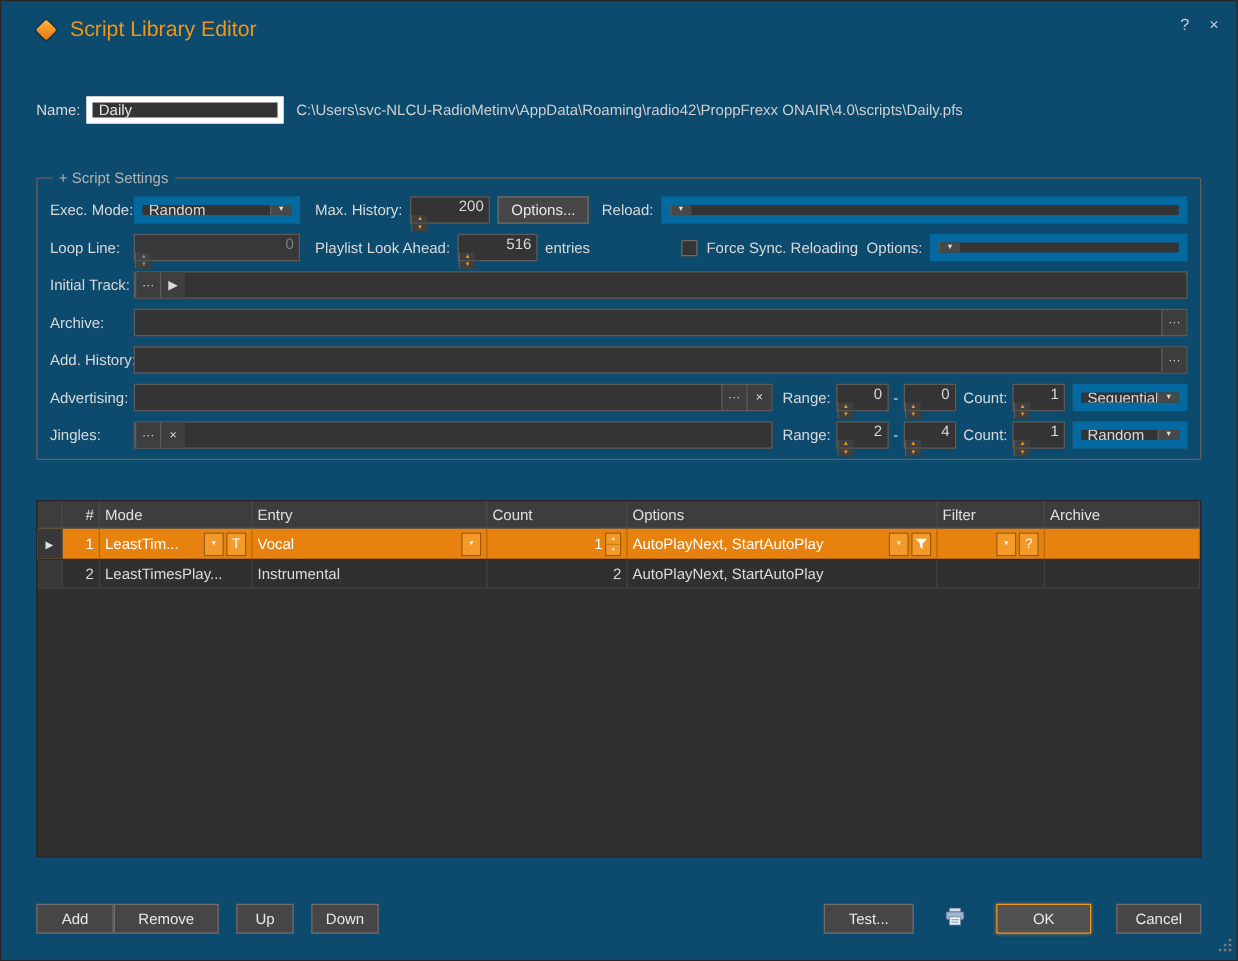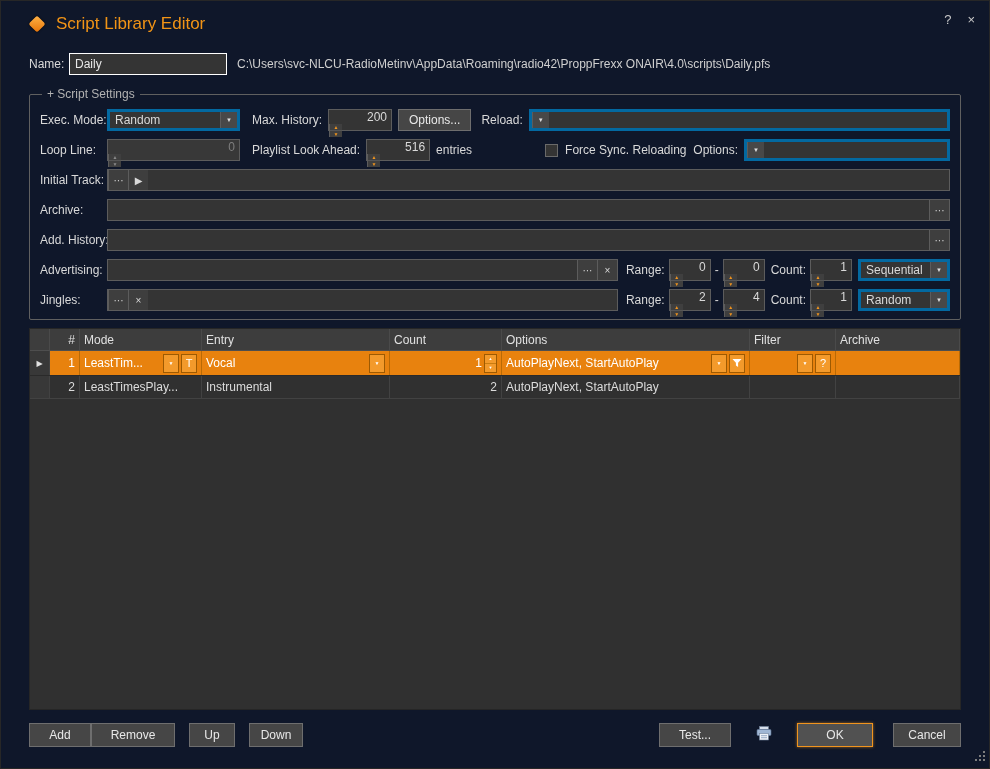--- a/index.html
+++ b/index.html
@@ -1,40 +1,40 @@
 <!DOCTYPE html>
 <html><head>
 <meta charset="utf-8">
 <style>
   * { box-sizing: border-box; }
   body { margin:0; background:#2b2b2b; }
   .window {
-    width:990px; height:769px; background:#0f172a; position:relative;
+    width:990px; height:769px; background:#0c4a6e; position:relative;
     font-family:"Liberation Sans", sans-serif; color:#d9d9d9; font-size:12px;
-    border:1px solid #272727; display:flex; flex-direction:column; overflow:hidden;
+    border:1px solid #272727; display:flex; flex-direction:column; overflow:hidden;gap:24px;
   }
   
   .titlebar { flex:0 0 46px; display:flex; align-items:center; padding-left:30px; position:relative; }
   .app-icon { width:12px; height:12px; background:linear-gradient(135deg,#ffb347,#e87407); transform:rotate(45deg); border-radius:2px; margin-right:13px; box-shadow:0 0 2px #000; }
   .title { color:#f29416; font-size:17px; }
   .titlebar-controls { position:absolute; right:14px; top:12px; display:flex; gap:16px; }
   .tb-btn { color:#c9c9c9; font-size:13px; cursor:default; line-height:14px; }
   
   .name-row { flex:0 0 30px; display:flex; align-items:center; margin:2px 28px 8px; }
   .name-label { width:40px; }
-  .tb { background:#343434; border:1px solid #ffffff; color:#e8e8e8; height:22px; font-size:12px; padding:0 5px; font-family:inherit; }
+  .tb { background:#343434; border:5px solid #ffffff; color:#e8e8e8; height:22px; font-size:12px; padding:0 5px; font-family:inherit; }
   .name-input { width:158px; }
   .path-text { margin-left:10px; color:#cfcfcf; white-space:nowrap; overflow:hidden; }
   
   fieldset.settings { margin:0 28px; border:1px solid #606060; border-radius:2px; padding:6px 10px 4px; }
   fieldset.settings legend { color:#b2b2b2; padding:0 5px; margin-left:2px; font-size:12px; }
   .srow { display:flex; align-items:center; height:26px; margin-bottom:4px; white-space:nowrap; }
   .flabel { width:67px; flex:0 0 auto; }
   .ml4{margin-left:4px} .ml6{margin-left:6px} .ml8{margin-left:8px} .ml10{margin-left:10px} .ml12{margin-left:12px}
-  .combo { display:flex; align-items:stretch; background:#343434; border:3px solid #0369a1; height:22px; }
+  .combo { display:flex; align-items:stretch; background:#343434; border:7px solid #0369a1; height:22px; }
   .combo .cval { flex:1; display:flex; align-items:center; padding:0 5px; overflow:hidden; }
   .combo .cdd { width:17px; flex:0 0 auto; background:#484848; border-left:1px solid #5c5c5c; display:flex; align-items:center; justify-content:center; font-size:6px; color:#dcdcdc; }
   .numbox { display:flex; align-items:stretch; background:#343434; border:1px solid #5c5c5c; height:22px;flex-direction:column; }
   .numbox .nval { flex:1; display:flex; align-items:center; justify-content:flex-end; padding:0 4px; }
   .spin { display:flex; flex-direction:column; width:13px; flex:0 0 auto; border-left:1px solid #5c5c5c; }
   .spin .sb { flex:1; display:flex; align-items:center; justify-content:center; font-size:5px; color:#f0941e; background:#3f3f3f; }
   .spin .sb.dn { border-top:1px solid #555; }
   .numbox.disabled { background:#383838; }
   .numbox.disabled .nval { color:#7e7e7e; }
   .numbox.disabled .sb { color:#8a8a8a; }

